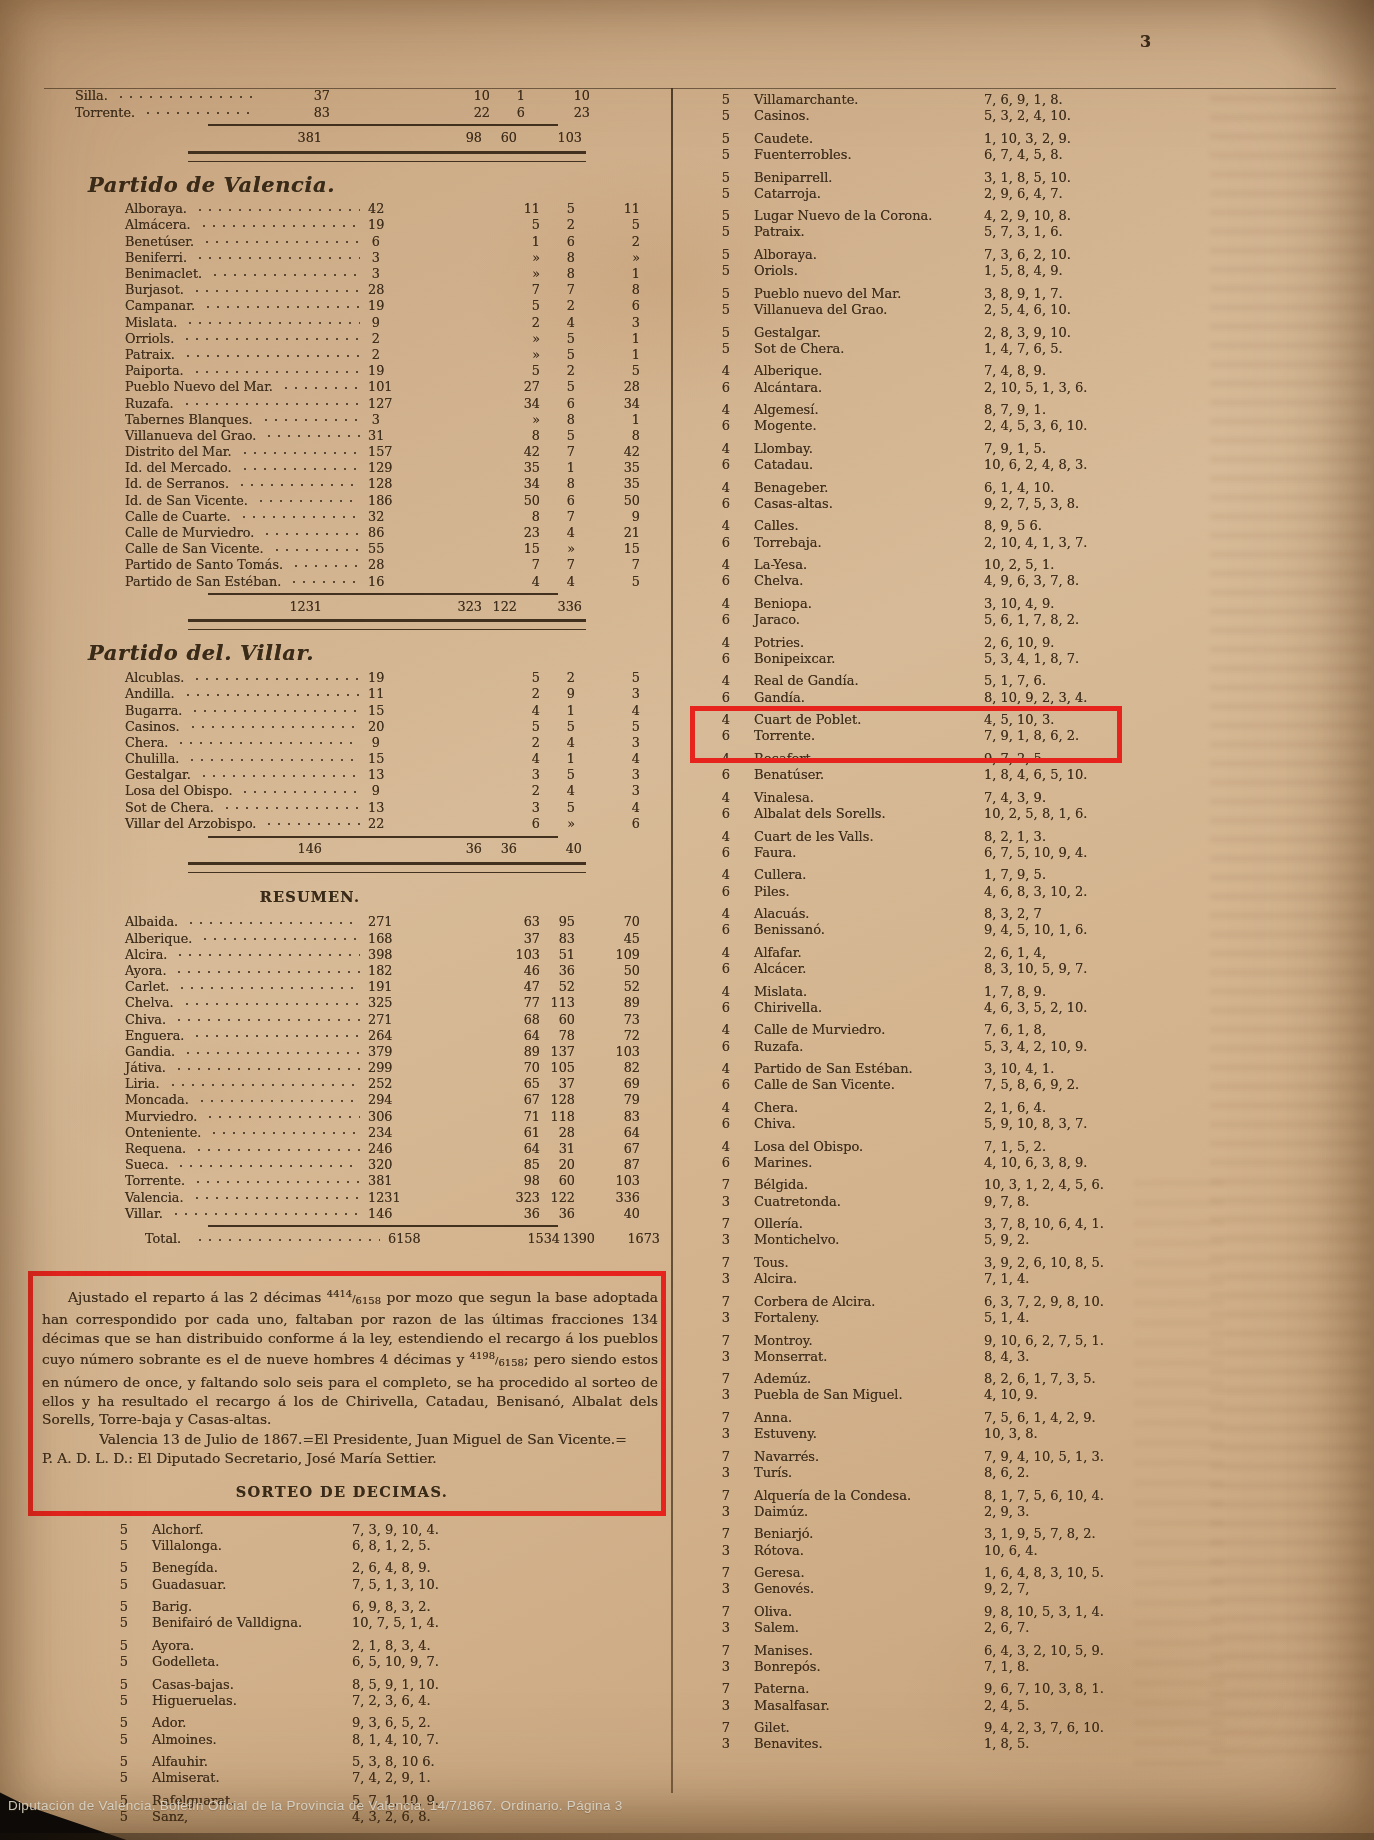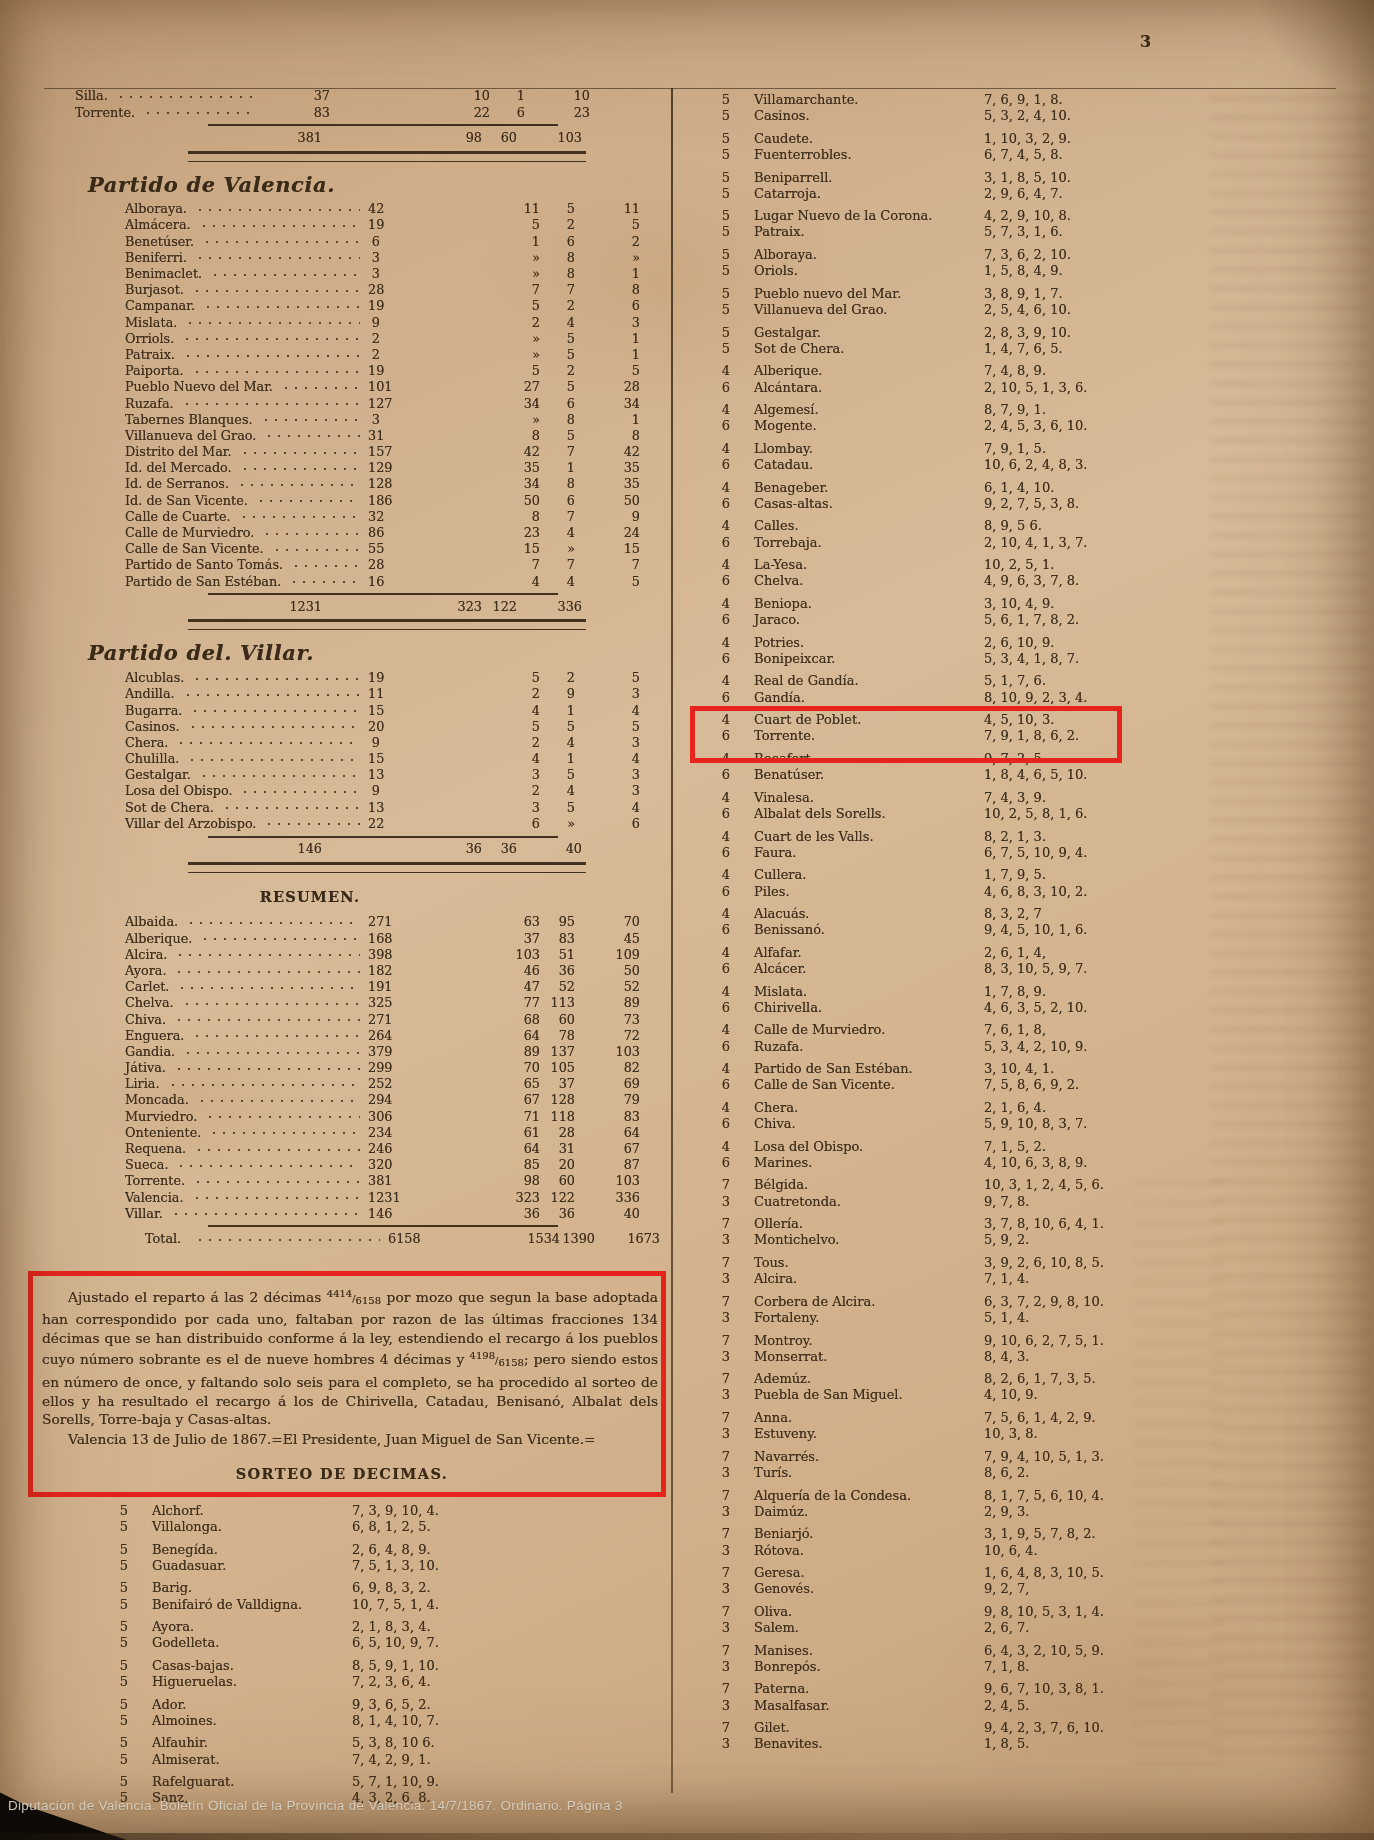--- a/index.html
+++ b/index.html
@@ -67,21 +67,21 @@
     margin:16px 0 10px 0;color:#3a2b19;}
   .total-row{font-weight:normal;}
 
   
   .notice-wrap{position:relative;margin:30px 0 0 2px;width:616px;padding:8px 4px 4px 0;}
   .notice{font-size:13.8px;line-height:18.6px;text-align:justify;color:#3e2e1c;}
   .notice .lead{display:inline-block;width:26px;}
   .frac{font-size:10px;letter-spacing:0;margin-top:17px;}
   .frac .fn{vertical-align:5px;} .frac .fd{vertical-align:-2px;}
   .sig{font-size:13.8px;line-height:18.8px;margin-top:1px;}
-  .sig .l1{text-indent:26px;}
+  .sig .l1{text-indent:26px;text-align:center;}
   .sorteo-head{font-weight:bold;font-size:14.5px;letter-spacing:1.4px;text-align:center;width:600px;
     margin:17px 0 2px 0;color:#3a2b19;}
   .redbox{position:absolute;border:5.5px solid #e6231d;pointer-events:none;}
   .redbox.left-box{left:-14px;right:-4px;top:-6px;bottom:-10px;}
 
   
   .srow{display:flex;align-items:baseline;height:16.2px;font-size:13px;white-space:nowrap;}
   .srow.gap{margin-top:6.4px;}
   .sn{flex:0 0 30px;text-align:right;padding-right:0;}
   .sname{padding-left:24px;}
@@ -374,21 +374,21 @@
         </div>
 
         <div class="trow">
           <span class="tname">
             <span class="nm">Calle de Murviedro.</span>
             <span class="dots"></span>
           </span>
           <span class="tc c1">86</span>
           <span class="tc c2">23</span>
           <span class="tc c3">4</span>
-          <span class="tc c4">24</span>
+          <span class="tc c4">21</span>
         </div>
 
         <div class="trow">
           <span class="tname">
             <span class="nm">Calle de San Vicente.</span>
             <span class="dots"></span>
           </span>
           <span class="tc c1">55</span>
           <span class="tc c2">15</span>
           <span class="tc c3">»</span>
@@ -772,20 +772,21 @@
       <span class="tc c2">1534</span>
       <span class="tc c3">1390</span>
       <span class="tc c4">1673</span>
     </div>
 
     <div class="notice-wrap">
       <div class="redbox left-box"></div>
       <div class="notice"><span class="lead"></span><span>Ajustado el reparto á las 2 décimas </span><span class="frac"><span class="fn">4414</span>/<span class="fd">6158</span></span><span> por mozo que segun la base adoptada han correspondido por cada uno, faltaban por razon de las últimas fracciones 134 décimas que se han distribuido conforme á la ley, estendiendo el recargo á los pueblos cuyo número sobrante es el de nueve hombres 4 décimas y </span><span class="frac"><span class="fn">4198</span>/<span class="fd">6158</span></span><span>; pero siendo estos en número de once, y faltando solo seis para el completo, se ha procedido al sorteo de ellos y ha resultado el recargo á los de Chirivella, Catadau, Benisanó, Albalat dels Sorells, Torre-baja y Casas-altas.</span></div>
       <div class="sig">
         <div class="l1">Valencia 13 de Julio de 1867.=El Presidente, Juan Miguel de San Vicente.=</div>
+        <div class="l2">P. A. D. L. D.: El Diputado Secretario, José María Settier.</div>
       </div>
       <div class="sorteo-head">SORTEO DE DECIMAS.</div>
     </div>
 
     <div class="left-sorteo">
 
         <div class="srow">
           <span class="sn">5</span>
           <span class="sname">Alchorf.</span>
           <span class="snums">7, 3, 9, 10, 4.</span>

